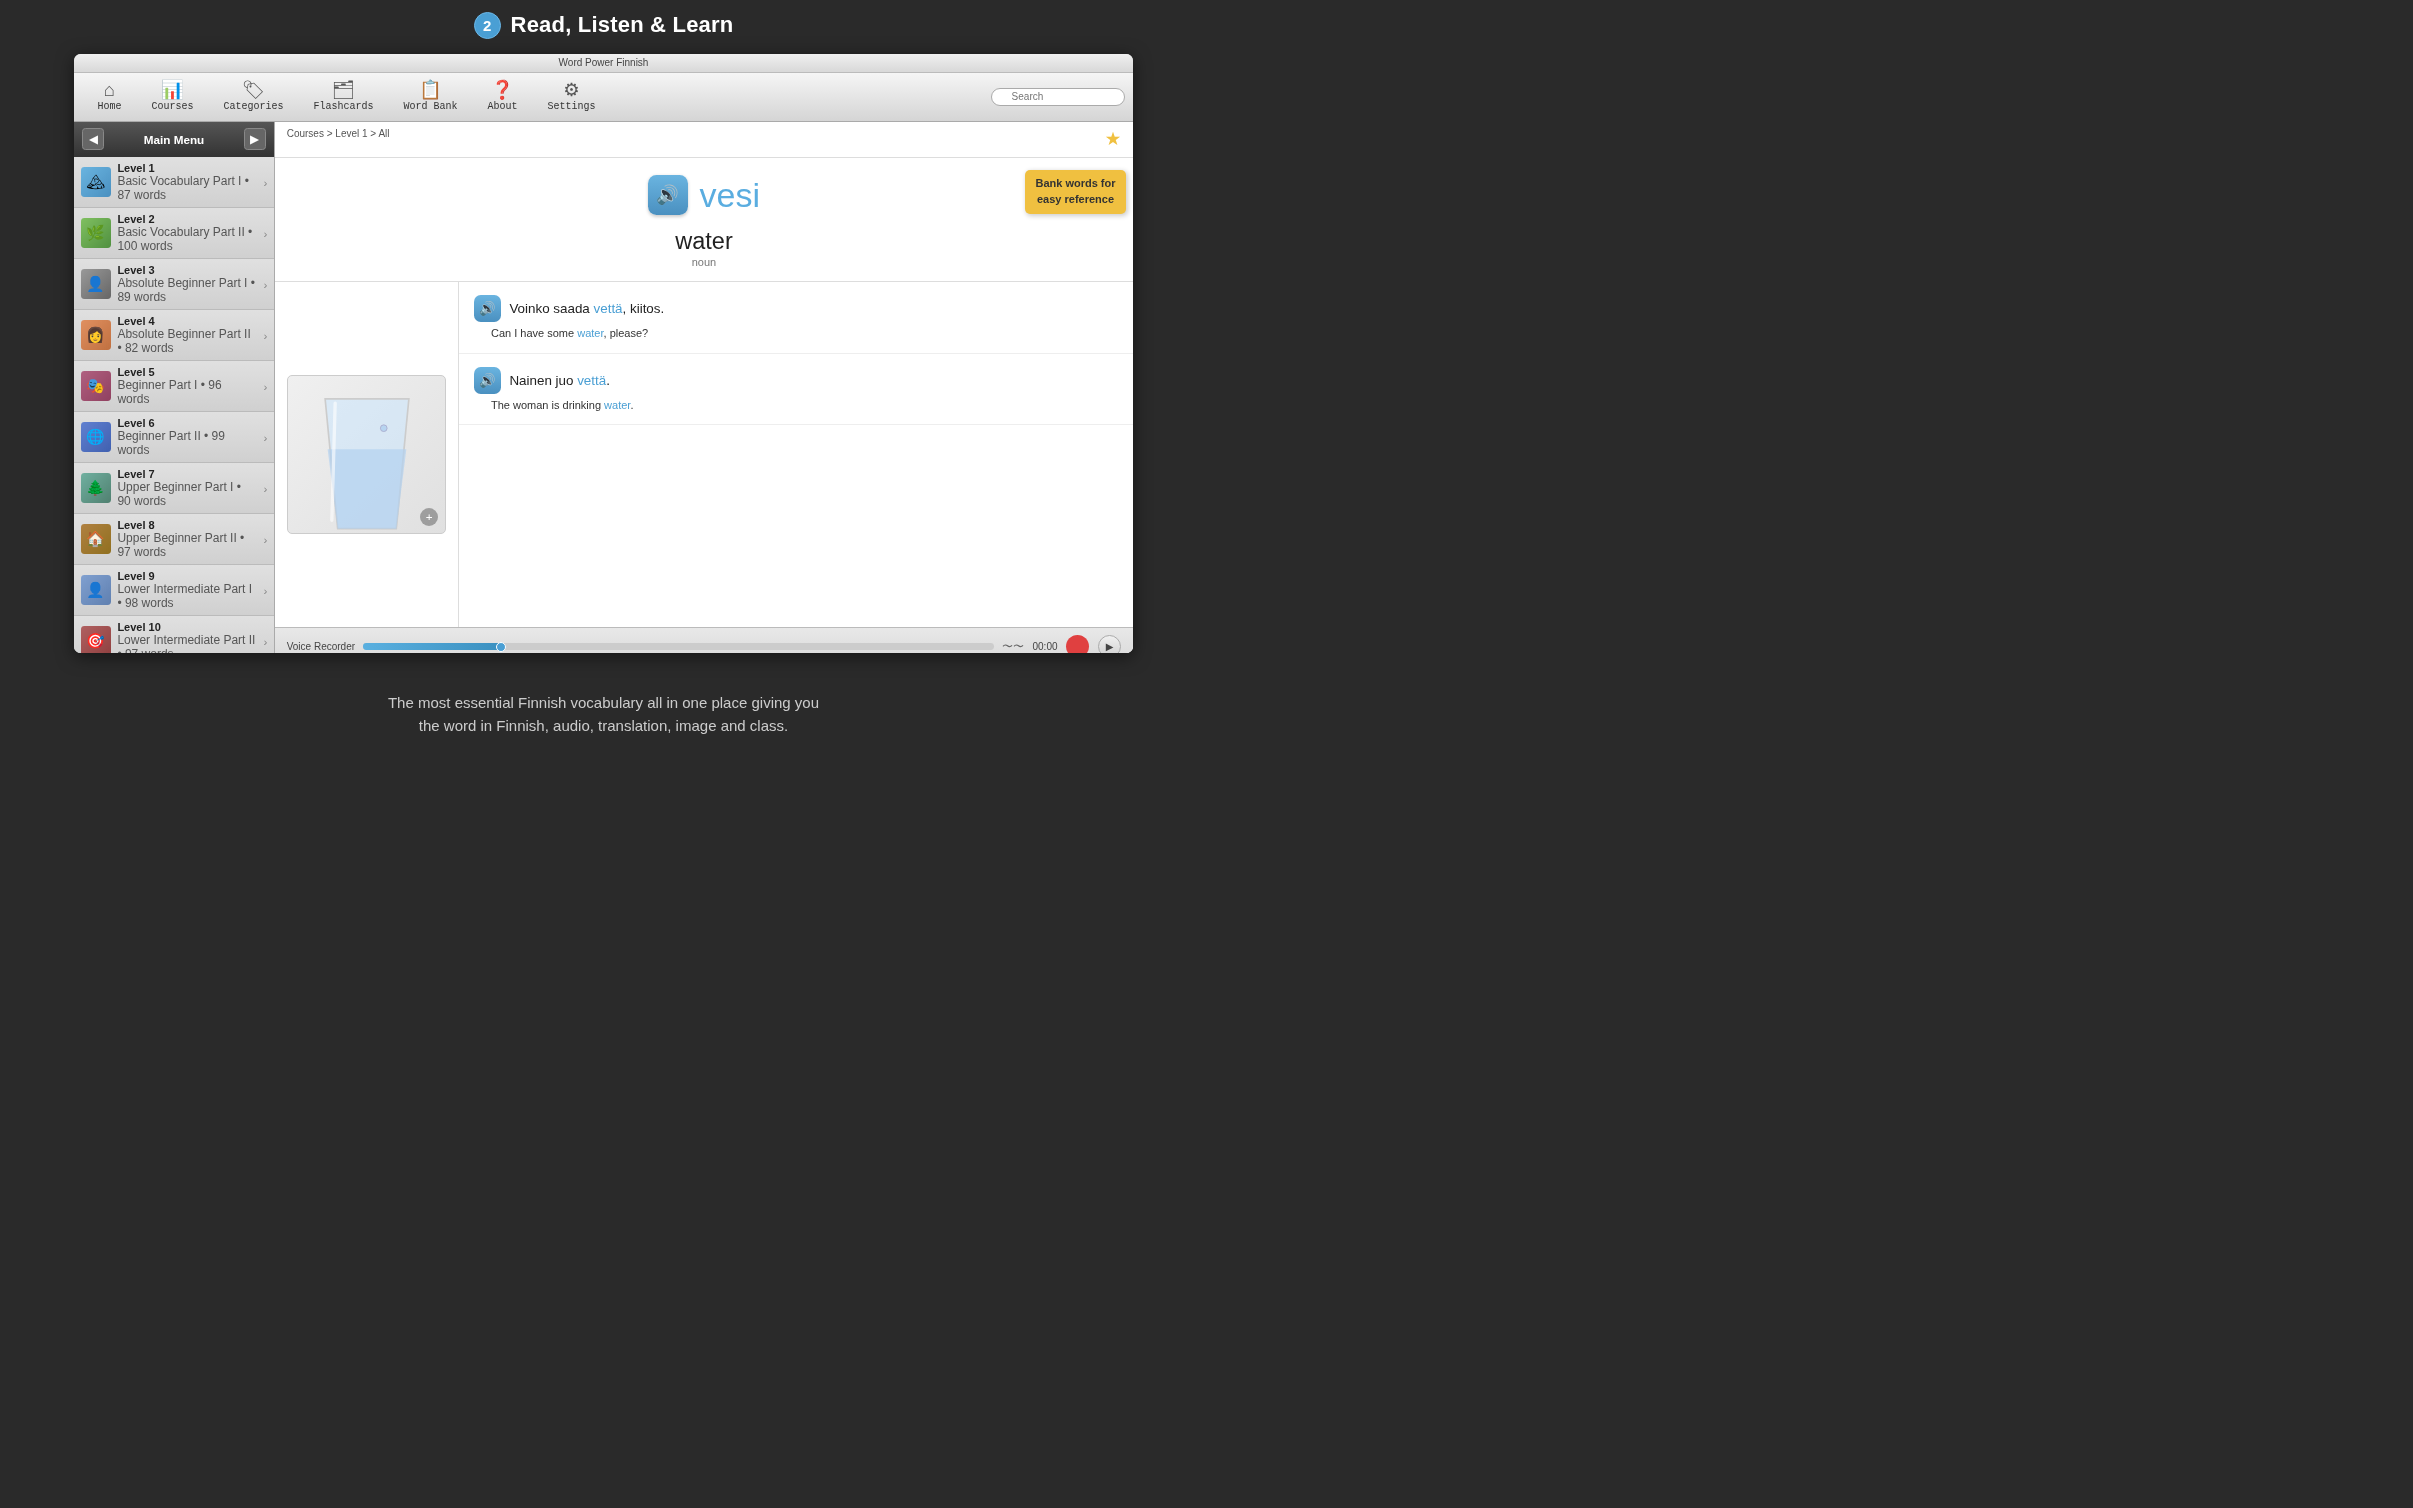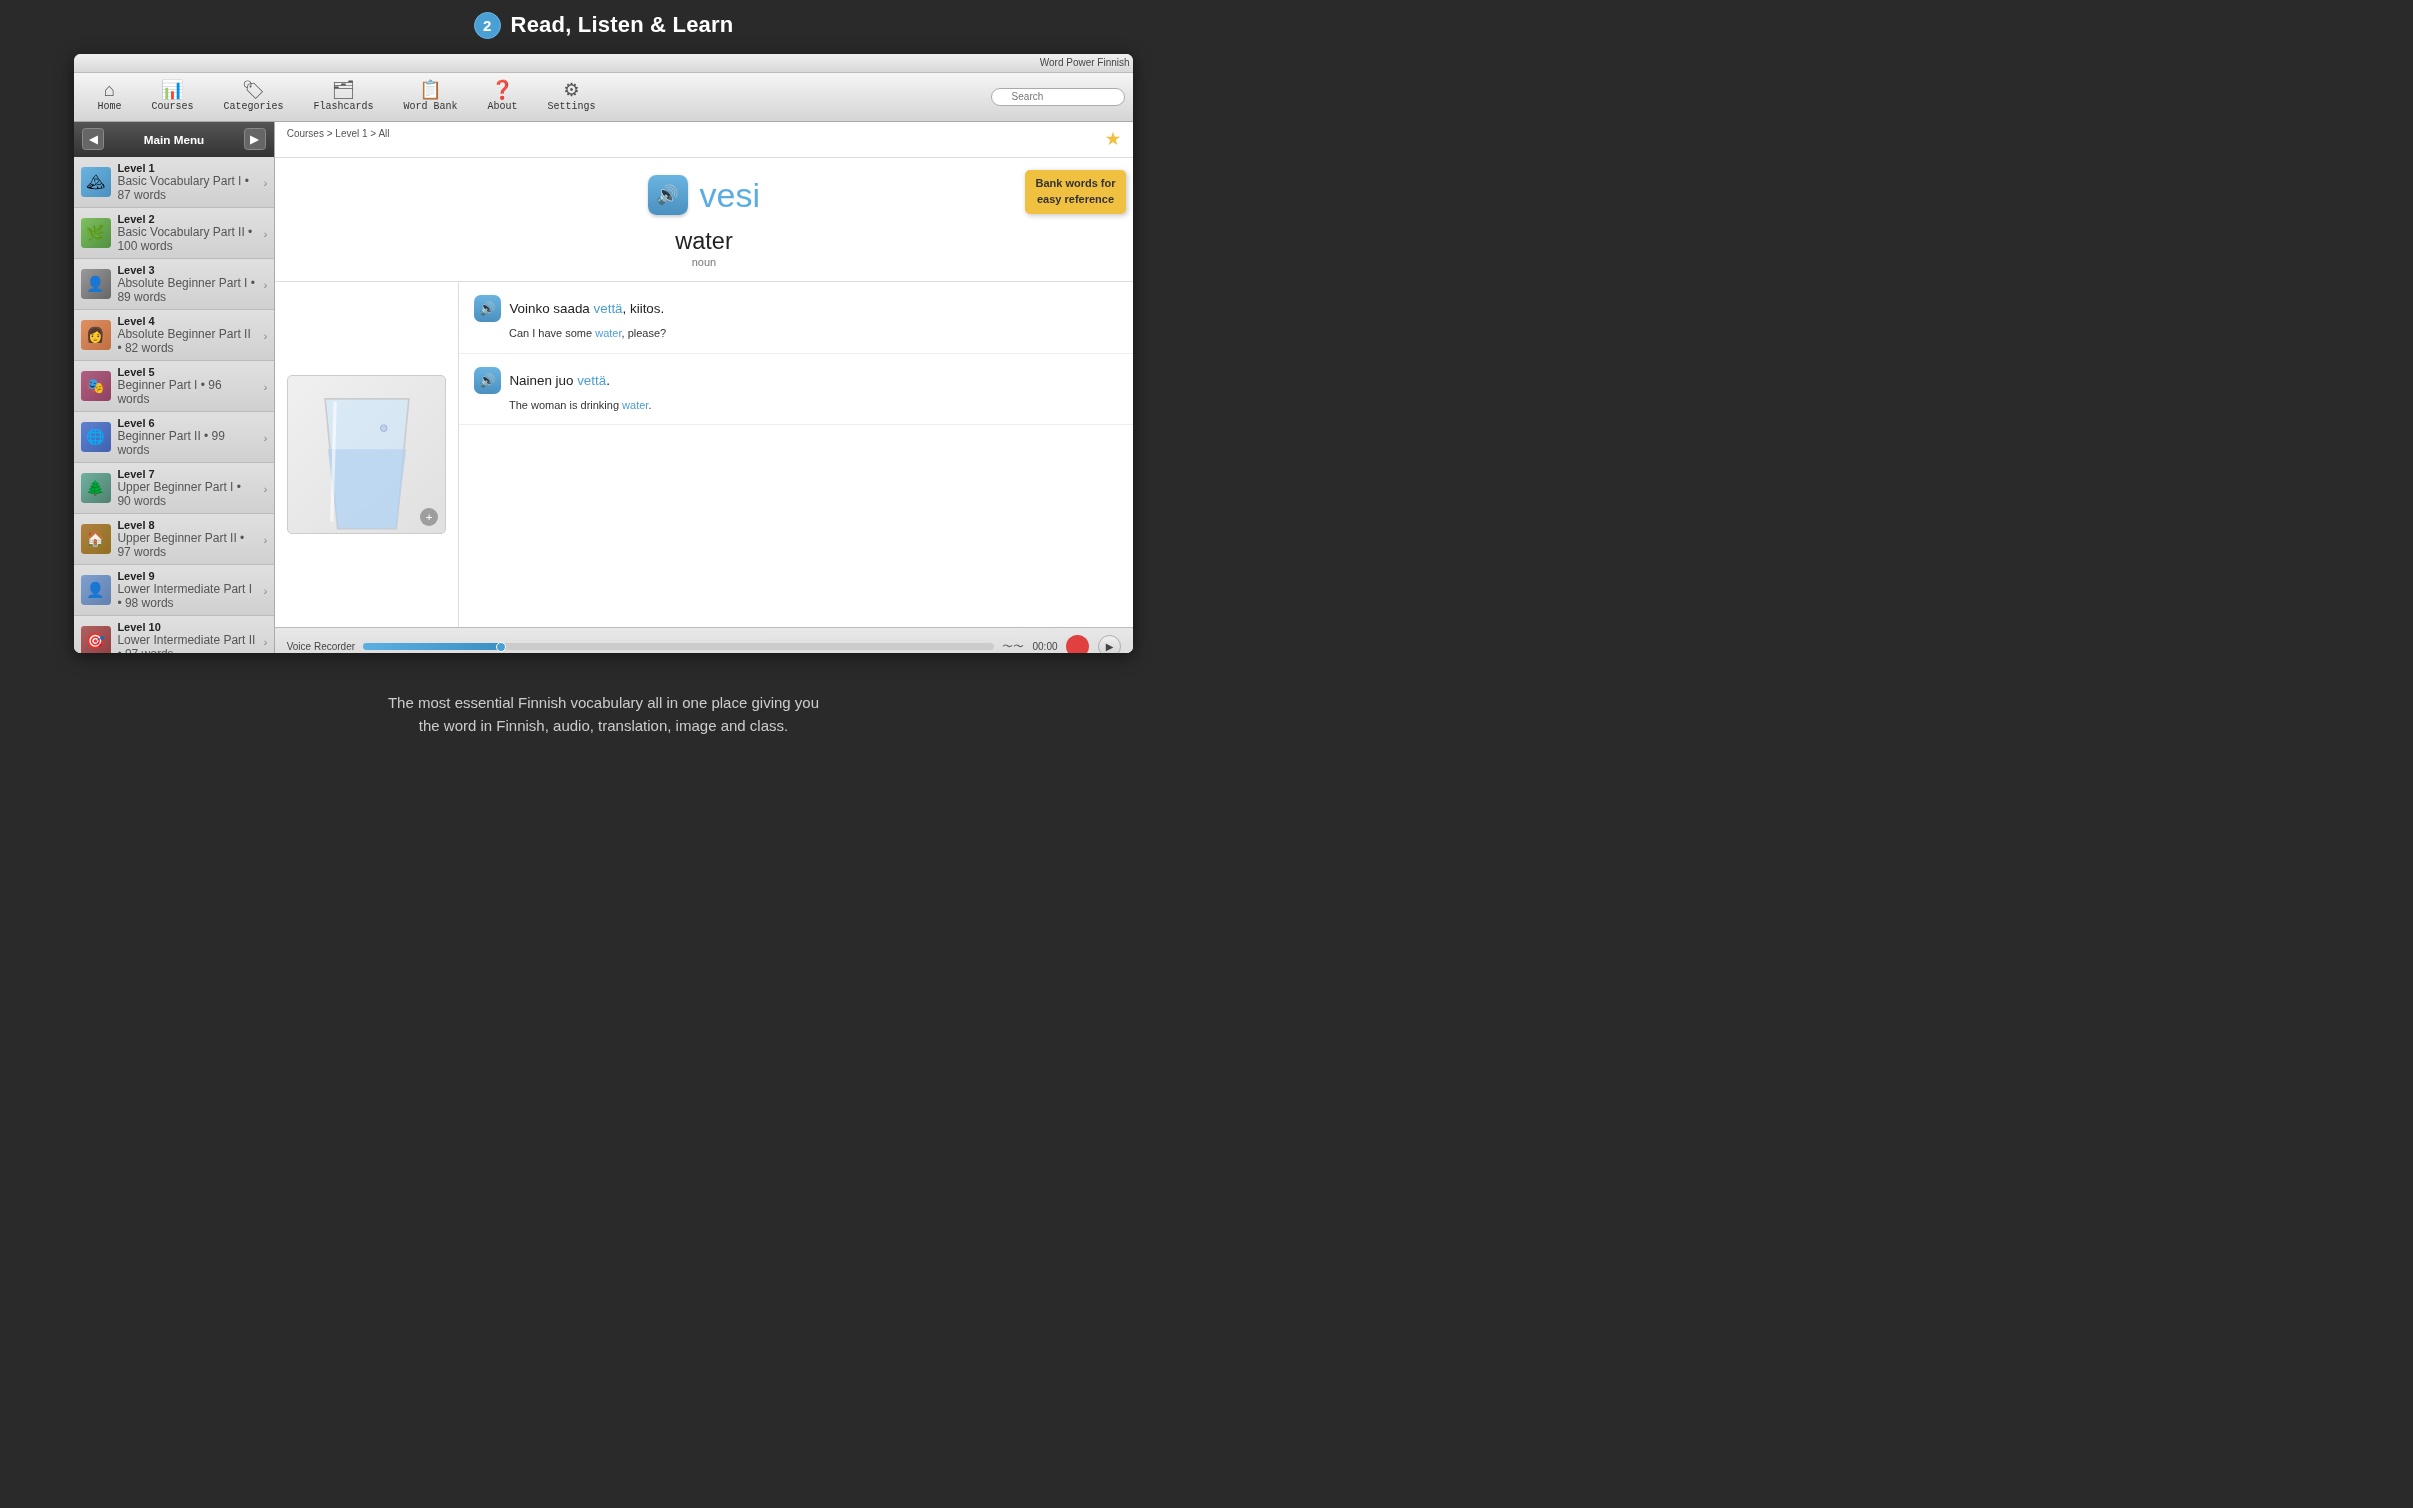--- a/index.html
+++ b/index.html
@@ -44,21 +44,21 @@
       bottom: 101px;
       background: #e8e8e8;
       border-radius: 6.7px;
       overflow: hidden;
       box-shadow: 0 3.4px 17px rgba(0,0,0,0.5);
     }
 
     
     .window-titlebar {
       background: linear-gradient(to bottom, #f0f0f0, #d8d8d8);
-      text-align: right;
+      text-align: center;
       font-size: 10px;
       color: #444;
       padding: 3.4px;
       border-bottom: 0.8px solid #bbb;
     }
 
     
     .toolbar {
       background: linear-gradient(to bottom, #f5f5f5, #d5d5d5);
       display: flex;
@@ -291,21 +291,21 @@
     .sentence-audio {
       width: 27px; height: 27px;
       background: linear-gradient(to bottom, #6ab4e0, #4a90c0);
       border-radius: 6.7px;
       display: flex; align-items: center; justify-content: center;
       cursor: pointer;
       flex-shrink: 0;
     }
     .sentence-text { font-size: 13.4px; color: #222; }
     .highlight { color: #4a9fd4; }
-    .sentence-en { font-size: 11px; color: #333; margin-left: 35px; }
+    .sentence-en { font-size: 11px; color: #333; margin-left: 17px; }
     .highlight-en { color: #4a9fd4; }
 
     
     .voice-recorder {
       background: linear-gradient(to bottom, #e8e8e8, #d8d8d8);
       border-top: 0.8px solid #bbb;
       display: flex;
       align-items: center;
       padding: 6.7px 11.7px;
       gap: 8.4px;

